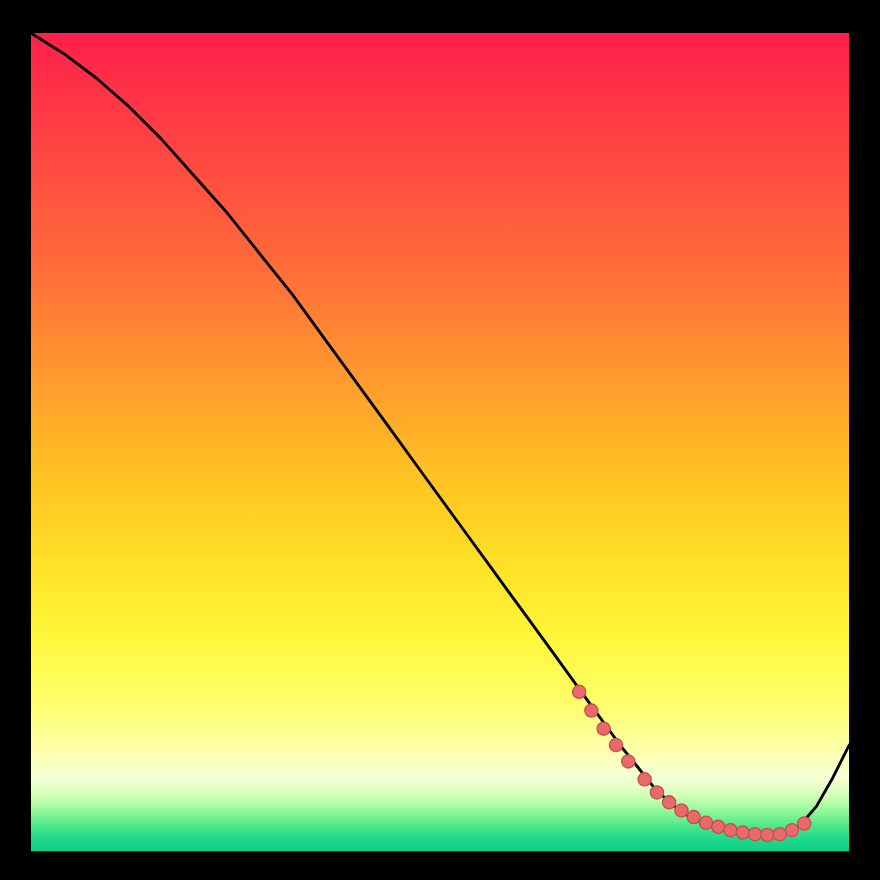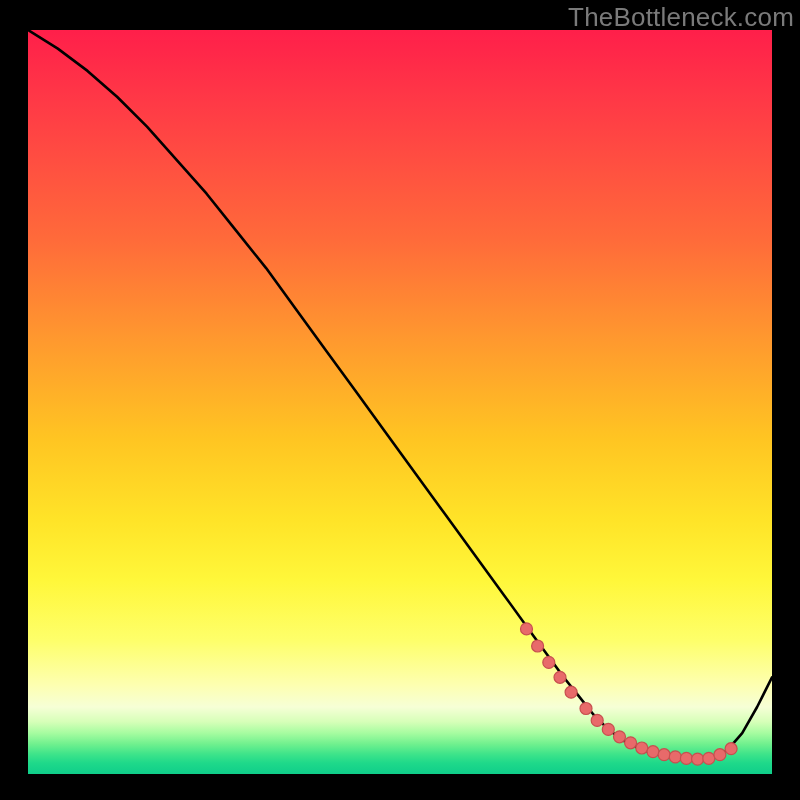--- a/index.html
+++ b/index.html
@@ -69,21 +69,20 @@
   .dot {
     fill: #e86a6a;
     stroke: #c74f4f;
     stroke-width: 1.2;
   }
 </style>
 </head>
 <body>
 
 <div class="stage">
-  <div class="watermark">TheBottleneck.com</div>
 
   <div class="plot-area">
     <div class="gradient"></div>
     <svg class="curve" viewBox="0 0 744 744" preserveAspectRatio="none">
       <path id="curve-path" class="curve-path" d="M0.0 0.0 L29.8 18.6 L59.5 40.9 L89.3 67.0 L119.0 96.7 L148.8 130.2 L178.6 163.7 L208.3 200.9 L238.1 238.1 L267.8 279.0 L297.6 319.9 L327.4 360.8 L357.1 401.8 L386.9 442.7 L416.6 483.6 L446.4 524.5 L476.2 565.4 L505.9 606.4 L535.7 647.3 L550.6 665.9 L565.4 684.5 L580.3 699.4 L595.2 710.5 L610.1 718.0 L625.0 723.2 L639.8 726.9 L654.7 729.1 L669.6 729.1 L684.5 727.6 L699.4 720.2 L714.2 703.1 L729.1 677.0 L744.0 647.3"></path>
       <g id="dots-layer">
           <circle cx="498.5" cy="598.9" r="6" class="dot"></circle>
           <circle cx="509.6" cy="616.0" r="6" class="dot"></circle>
           <circle cx="520.8" cy="632.4" r="6" class="dot"></circle>
           <circle cx="532.0" cy="647.3" r="6" class="dot"></circle>

